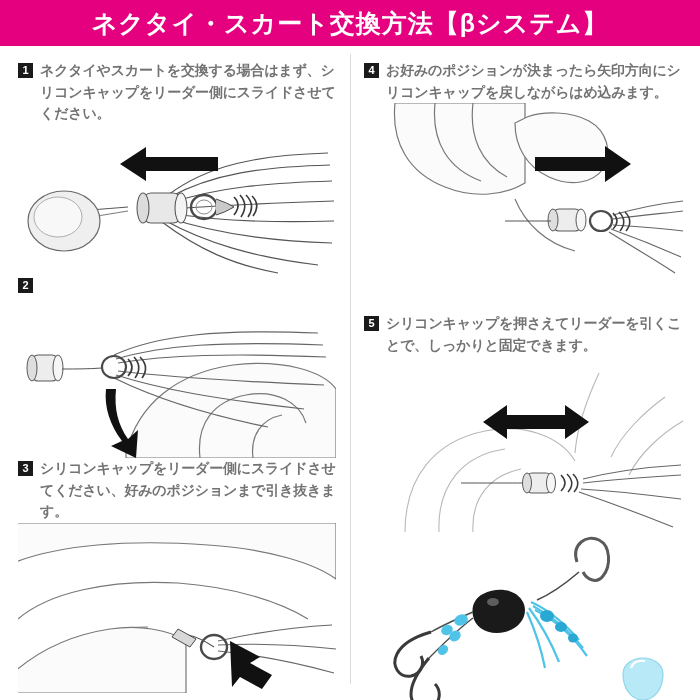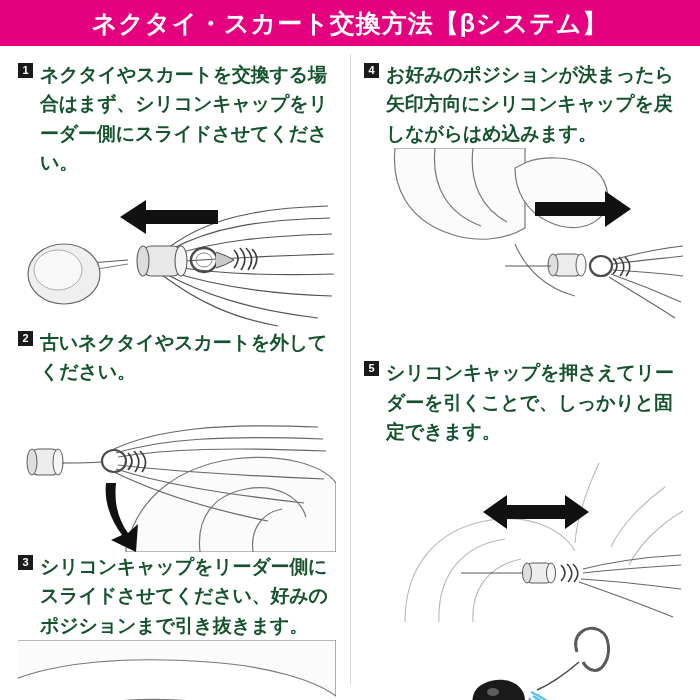--- a/index.html
+++ b/index.html
@@ -72,23 +72,23 @@
     height: 15px;
     background: #1a1a1a;
     color: #ffffff;
     font-size: 11px;
     line-height: 15px;
     text-align: center;
     font-weight: bold;
     margin-top: 3px;
   }
   .step-text {
-    font-size: 19px;
+    font-size: 14px;
     line-height: 1.55;
-    color: #14532d;
+    color: #737373;
     font-weight: bold;
     letter-spacing: -0.2px;
   }
   .fig {
     position: relative;
     width: 100%;
   }
   .fig svg { display: block; width: 100%; height: 100%; }
 
   
@@ -162,21 +162,20 @@
           <g fill="#111111">
             <path d="M128,32 h72 v14 h-72 v10 l-26,-17 l26,-17 z"></path>
           </g>
         </svg>
       </div>
     </div>
 
     <div class="step">
       <div class="step-head">
         <div class="step-num">2</div>
-        <div class="step-text">古いネクタイやスカートを外してください。</div>
       </div>
       <div class="fig fig-2">
         <svg viewBox="0 0 318 165" preserveAspectRatio="xMidYMid meet">
 
           <g fill="#fbfbfb" stroke="#777" stroke-width="1.2">
             <path d="M108,160 C120,110 160,80 215,72 C265,66 305,78 318,96 L318,165 L108,165 Z"></path>
             <path d="M182,165 C178,130 196,108 228,102 C258,96 282,110 288,130" fill="none"></path>
             <path d="M235,165 C232,142 244,126 264,122" fill="none"></path>
           </g>
 

